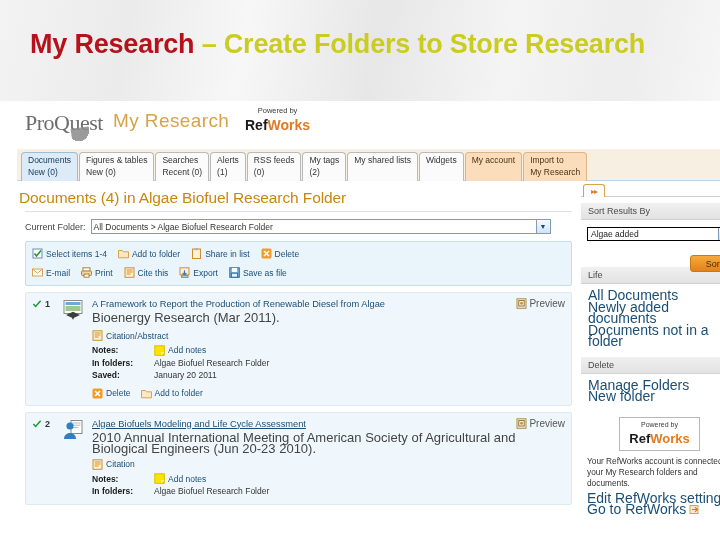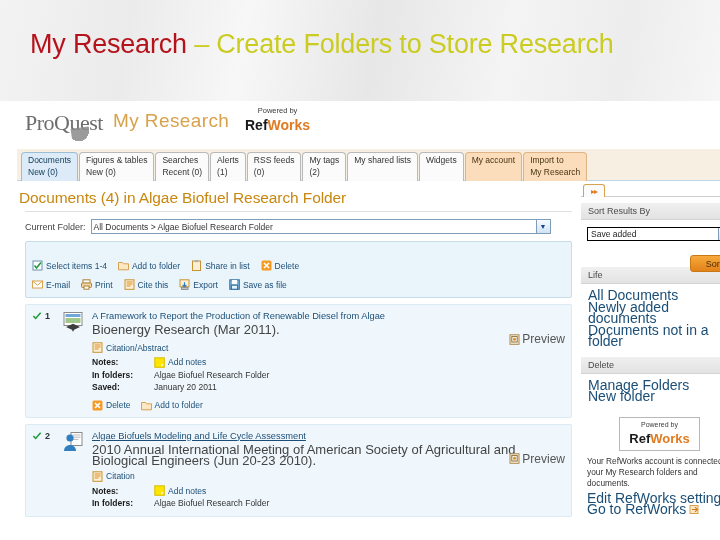--- a/index.html
+++ b/index.html
@@ -11,21 +11,21 @@
   }
 
   
   #slide-header {
     position: absolute; left: 0; top: 0; width: 720px; height: 101px;
     background: linear-gradient(100deg,#f3f3f3 0%,#ebebeb 18%,#f7f7f7 34%,
                 #e7e7e7 52%,#f4f4f4 70%,#ededed 86%,#f6f6f6 100%);
   }
   #slide-title {
     position: absolute; left: 30px; top: 28px; width: 670px;
-    font-size: 27px; font-weight: normal; line-height: 33px;
+    font-size: 27px; font-weight: bold; line-height: 33px;
     letter-spacing: -.2px;
   }
   .t-red { color: #b5121b; }
   .t-olive { color: #cbcc21; }
 
   
   #app {
     position: absolute; left: 17px; top: 101px; width: 720px; height: 439px;
     background: #ffffff; overflow: hidden;
   }
@@ -108,21 +108,21 @@
   #folder-select .cap {
     position: absolute; right: 0; top: 0; width: 14px; height: 13px;
     background: linear-gradient(#f6fbff,#cfe3f3);
     border-left: 1px solid #7f9db9; display:flex; align-items:center;
     justify-content:center; font-size:7px; color:#15428b;
   }
 
   
   #toolbar {
     margin: 7px 8px 0 8px; border: 1px solid #c9dcea;
-    background: #eaf4fb; border-radius: 2px; padding: 16px 6px 5px 6px;
+    background: #eaf4fb; border-radius: 2px; padding: 4px 6px 5px 6px;
   }
   .tb-row { display: flex; align-items: center; gap: 11px; height: 15px; }
   .tb-row + .tb-row { margin-top: 4px; }
   .tb-item { display: flex; align-items: center; gap: 3px; font-size: 8.5px;
              color: #1a4e77; white-space: nowrap; cursor: pointer; }
   .ic { width: 11px; height: 11px; flex: 0 0 11px; display:block; }
 
   
   .result {
     margin: 6px 8px 0 8px; background: #eff7fc; border: 1px solid #dceaf4;
@@ -131,21 +131,21 @@
   .res-head { display: flex; align-items: flex-start; }
   .res-num { width: 30px; flex: 0 0 30px; display:flex; align-items:center; gap:3px;
              font-size: 9px; font-weight: bold; color: #333; padding-top: 1px; }
   .res-thumb { width: 30px; flex: 0 0 30px; padding-top: 1px; }
   .res-main { flex: 1 1 auto; padding-right: 4px; }
   .res-title { font-size: 9.3px; color: #1a4e77; line-height: 12px; }
   .res-title.linked { text-decoration: underline; }
   .res-src { font-size: 13px; color: #444; line-height: 11px; margin-top: 2px; }
   .preview {
     position: absolute; right: 6px; top: 5px; display:flex; align-items:center;
-    gap: 2px; font-size: 12px; color: #555; cursor: pointer; margin-top: 22px;
+    gap: 2px; font-size: 10px; color: #555; cursor: pointer;
   }
   .res-sub { margin: 5px 0 0 60px; }
   .sub-link { display:flex; align-items:center; gap:3px; font-size:8.5px;
               color:#1a4e77; cursor:pointer; }
   .meta { margin-top: 3px; font-size: 8.5px; color: #333; }
   .meta-row { display: flex; align-items: center; line-height: 12.5px; }
   .meta-k { width: 62px; flex: 0 0 62px; font-weight: bold; color:#1a1a1a;}
   .meta-v { color: #333; }
   .res-actions { display:flex; gap: 10px; margin-top: 6px; }
 
@@ -486,21 +486,21 @@
     </div>
 
     <div id="right-col">
       <div id="collapse-tab">
         <span>▸▸</span>
       </div>
 
       <div id="right-inner">
         <div class="panel-head">Sort Results By</div>
         <div id="sort-select">
-          <span>Save added</span>
+          <span>Algae added</span>
           <span class="cap">▼</span>
         </div>
         <div id="sort-btn">Sort</div>
 
         <div class="panel-head" style="margin-top:26px">Life</div>
         <div class="plinks" id="view-links-host">
             <div class="plink"><span>All Documents</span></div>
             <div class="plink"><span>Newly added documents</span></div>
             <div class="plink"><span>Documents not in a folder</span></div>
           </div>

